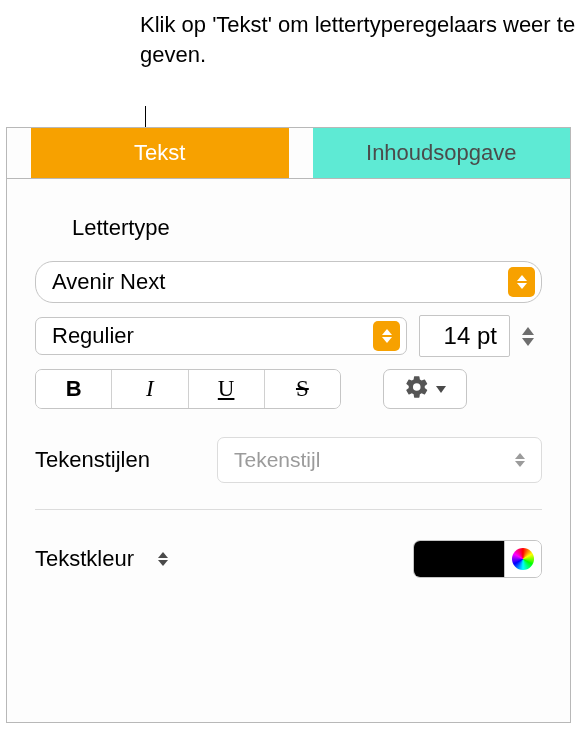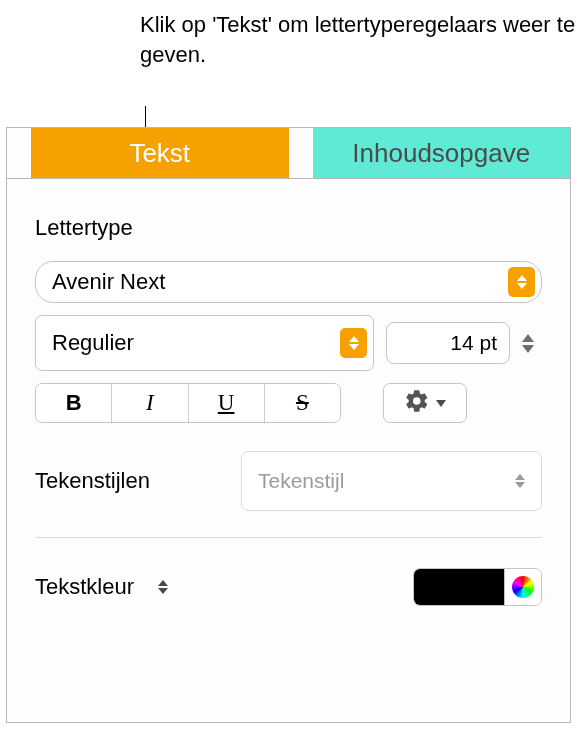--- a/index.html
+++ b/index.html
@@ -39,41 +39,42 @@
     .tabs {
       display: flex;
       height: 51px;
       border-bottom: 1px solid #b8b8b8;
     }
     .tab {
       flex: 1;
       display: flex;
       align-items: center;
       justify-content: center;
-      font-size: 26px;
+      font-size: 22px;
       cursor: pointer;
       color: #4b4b4b;
       margin-left: 24px;
     }
     .tab.active {
       background: #f7a100;
       color: #fff;
       font-weight: 500;
     }
     .tab.inactive {
       background: #5eead4;
     }
     .content {
       padding: 36px 28px 20px 28px;
     }
     .section-label {
       font-size: 22px;
       color: #000;
       font-weight: 500;
       margin-bottom: 20px;
+      margin-left: 37px;
     }
     .select-wide {
       width: 100%;
       height: 42px;
       border: 1px solid #c5c5c5;
       border-radius: 18px;
       background: #fff;
       display: flex;
       align-items: center;
       padding: 0 6px 0 16px;
@@ -106,43 +107,43 @@
       border-top: 6px solid #fff;
     }
     .row2 {
       display: flex;
       gap: 12px;
       align-items: center;
       margin-bottom: 12px;
     }
     .select-med {
       flex: 1;
-      height: 56px;
+      height: 38px;
       border: 1px solid #c5c5c5;
       border-radius: 7px;
       background: #fff;
       display: flex;
       align-items: center;
       padding: 0 6px 0 16px;
       font-size: 22px;
       cursor: pointer;
       gap: 15px;
     }
     .select-med .txt { flex: 1; }
     .size-field {
-      width: 124px;
+      width: 91px;
       height: 42px;
       border: 1px solid #c5c5c5;
-      border-radius: 8px;
+      border-radius: 2px;
       background: #fff;
       display: flex;
       align-items: center;
       justify-content: flex-end;
       padding: 0 12px;
-      font-size: 21px;
+      font-size: 24px;
     }
     .mini-stepper {
       width: 20px;
       height: 38px;
       display: flex;
       flex-direction: column;
       justify-content: center;
       gap: 3px;
       cursor: pointer;
     }
@@ -203,31 +204,31 @@
     .gear-icon svg { width: 26px; height: 26px; }
     .chev-down {
       width: 0; height: 0;
       border-left: 5px solid transparent;
       border-right: 5px solid transparent;
       border-top: 7px solid #4a4a4a;
     }
     .row4 {
       display: flex;
       align-items: center;
-      gap: 36px;
+      gap: 12px;
       margin-bottom: 26px;
     }
     .row4-label {
       font-size: 22px;
       color: #000;
       width: 170px;
     }
     .charstyle-select {
       flex: 1;
-      height: 60px;
+      height: 46px;
       border: 1px solid #dcdcdc;
       border-radius: 7px;
       background: #fff;
       display: flex;
       align-items: center;
       padding: 0 16px;
       font-size: 21px;
       color: #9b9b9b;
       cursor: pointer;
     }

